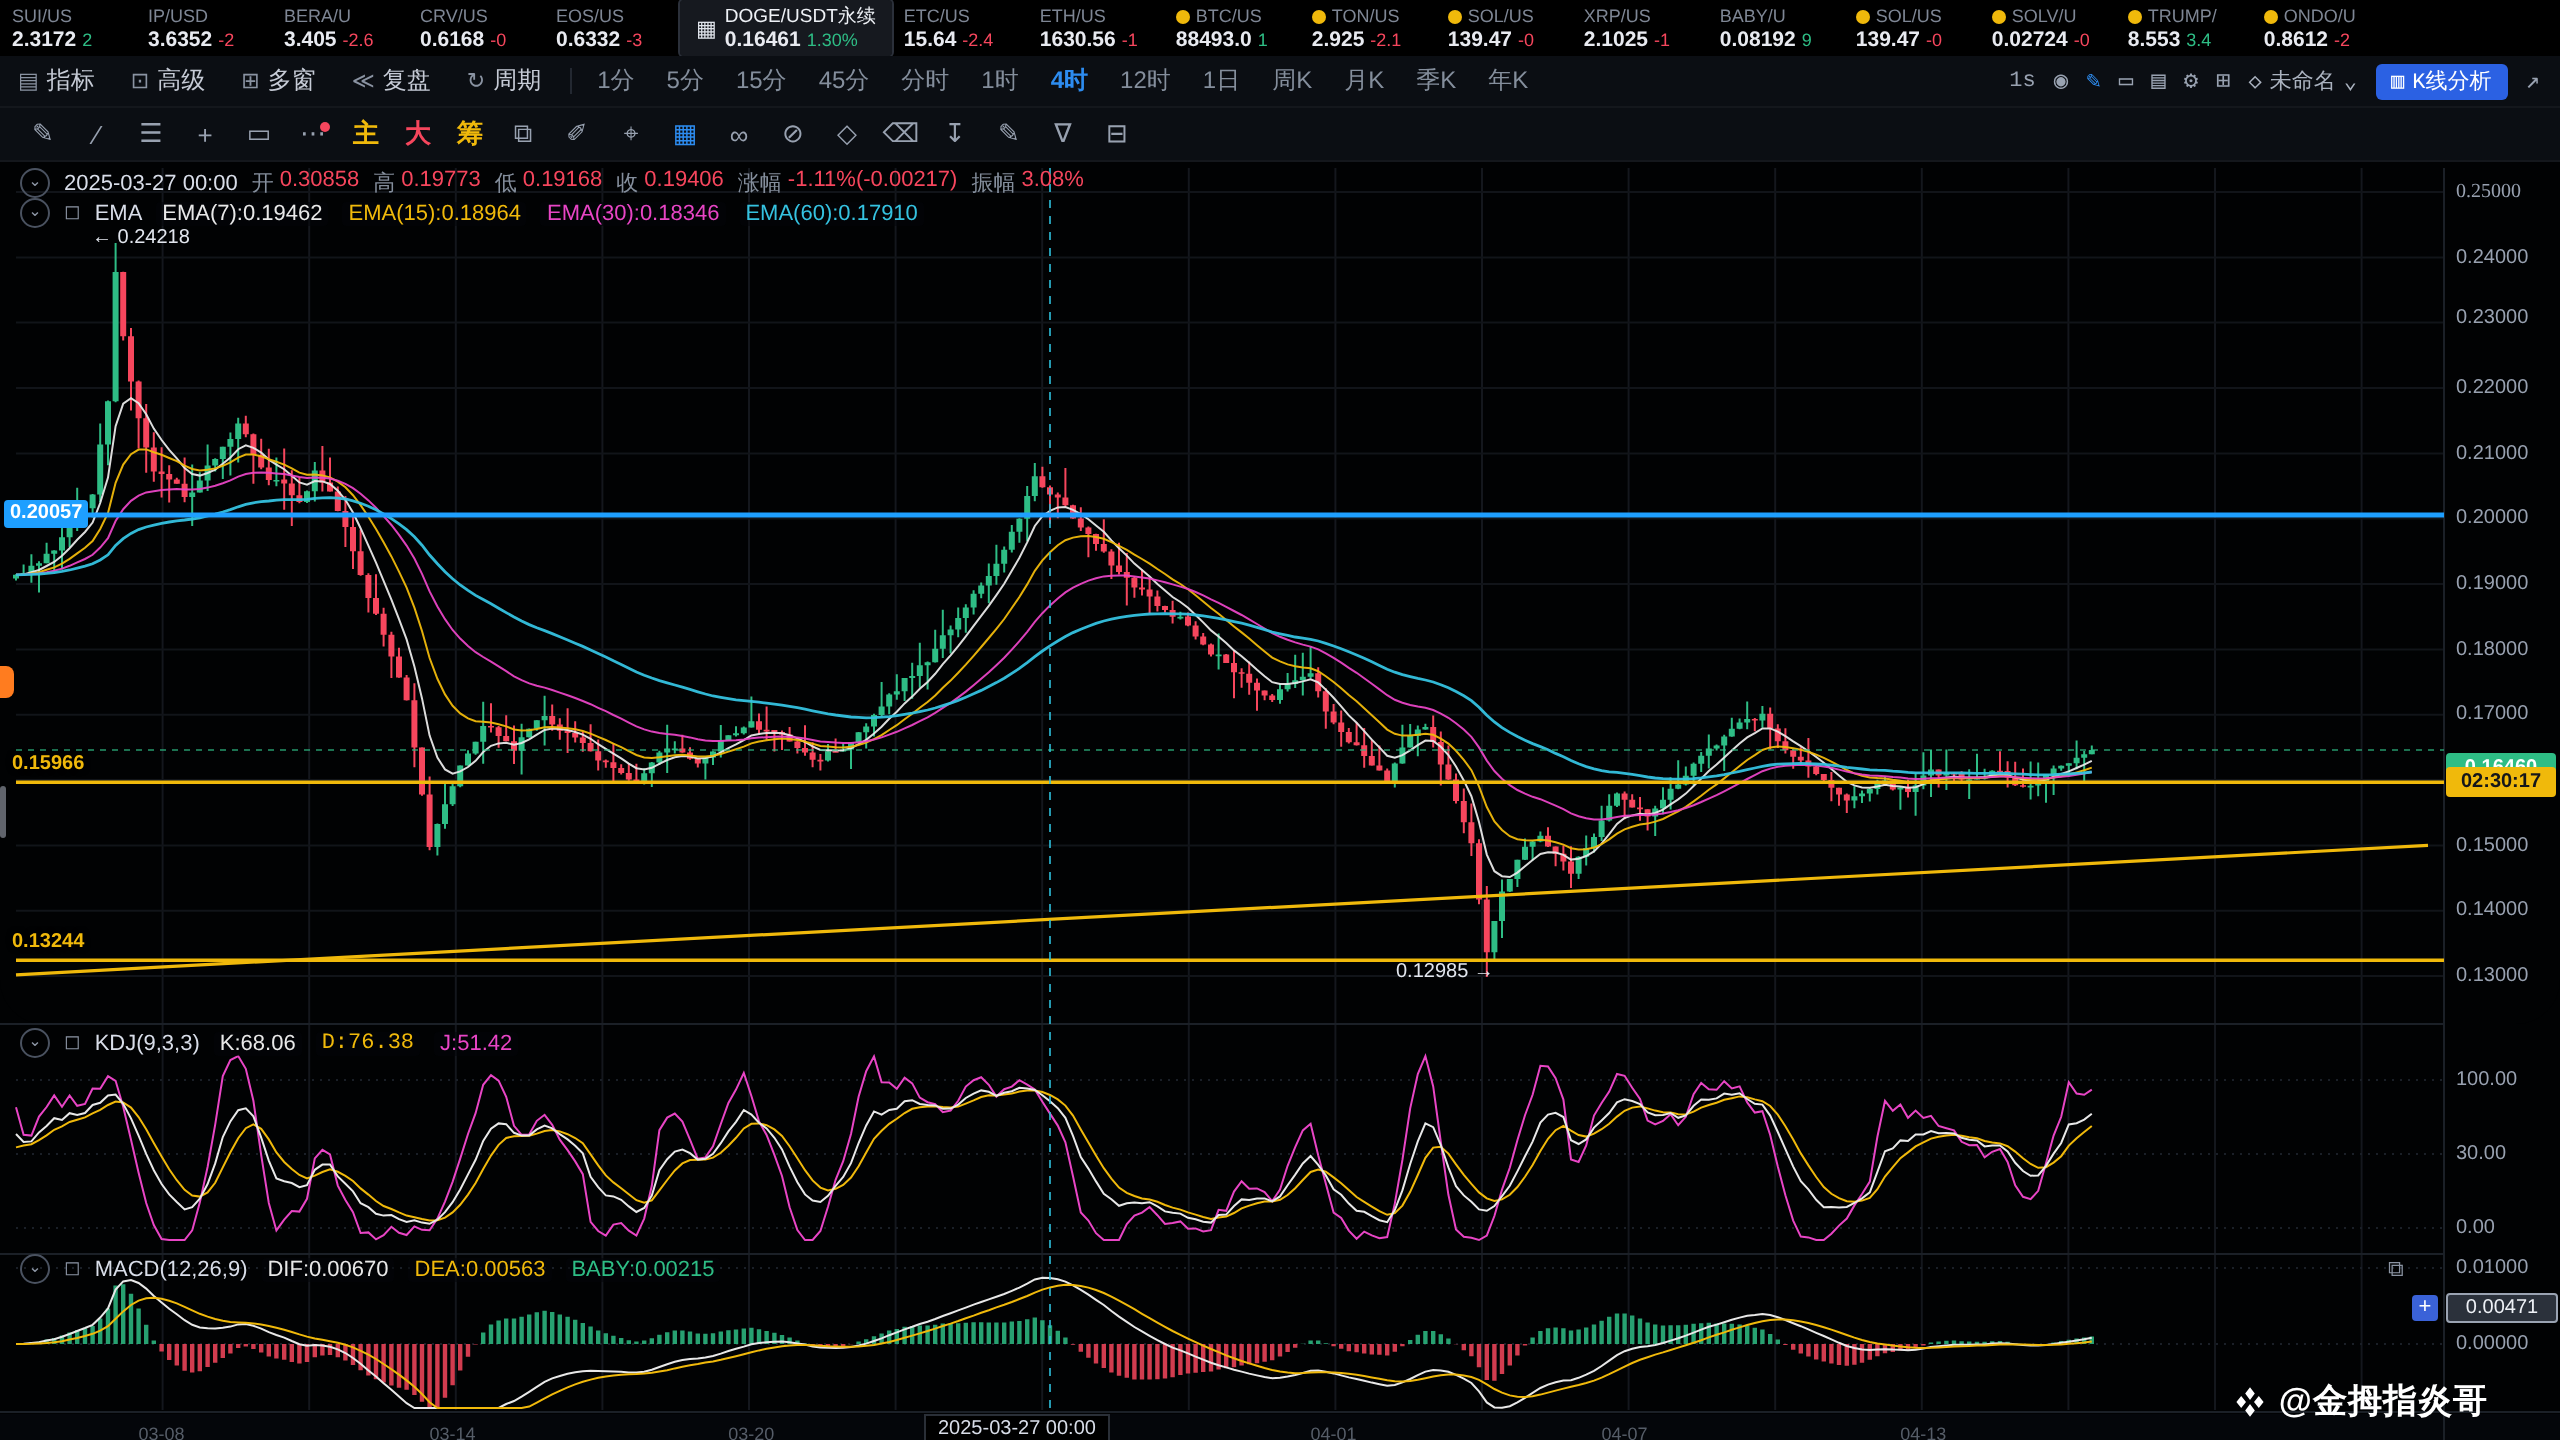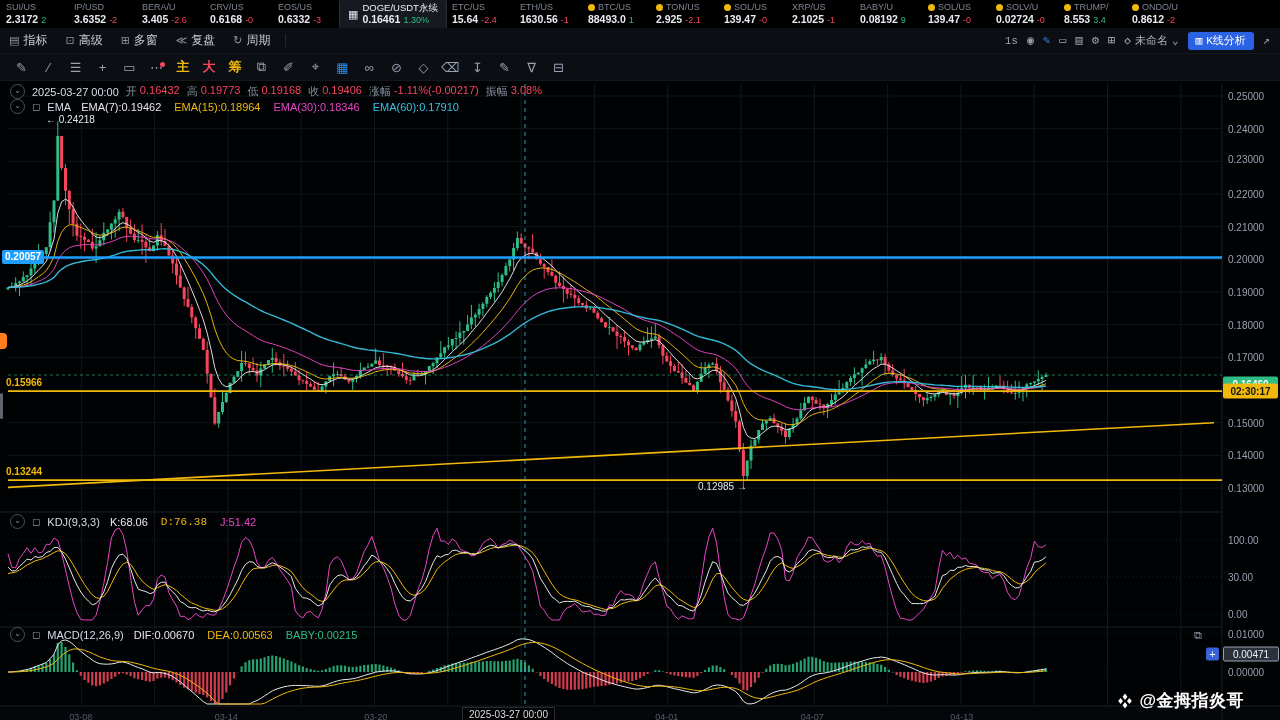--- a/index.html
+++ b/index.html
@@ -209,20 +209,35 @@
         <div class="menu-item">
           <span class="mi">≪</span>
           <span>复盘</span>
         </div>
         <div class="menu-item">
           <span class="mi">↻</span>
           <span>周期</span>
         </div>
       </div>
     <div class="sep"></div>
+    <div id="tb-timeframes">
+        <span class="tf">1分</span>
+        <span class="tf">5分</span>
+        <span class="tf">15分</span>
+        <span class="tf">45分</span>
+        <span class="tf">分时</span>
+        <span class="tf">1时</span>
+        <span class="tf active">4时</span>
+        <span class="tf">12时</span>
+        <span class="tf">1日</span>
+        <span class="tf">周K</span>
+        <span class="tf">月K</span>
+        <span class="tf">季K</span>
+        <span class="tf">年K</span>
+      </div>
     <div class="tb-right">
       <span class="tb-res">1s</span>
       <span id="tb-right-icons">
           <span class="tb-ic2">◉</span>
           <span class="tb-ic2" style="color: rgb(45, 140, 240);">✎</span>
           <span class="tb-ic2">▭</span>
           <span class="tb-ic2">▤</span>
           <span class="tb-ic2">⚙</span>
           <span class="tb-ic2">⊞</span>
         </span>
@@ -330,21 +345,21 @@
     <span class="panel-max">⧉</span>
     <div class="edge-tab"></div>
     <div class="edge-scroll"></div>
     <div class="x-tip">2025-03-27 00:00</div>
     <div class="wm">
       <svg width="16" height="16" viewBox="0 0 16 16">
           <path d="M8 0.6 L10.4 3.8 8 7 5.6 3.8Z M12.4 5 L14.8 8 12.4 11 10 8Z M3.6 5 L6 8 3.6 11 1.2 8Z M8 9 L10.4 12.2 8 15.4 5.6 12.2Z" fill="#ffffff"></path>
         </svg>
       <span>@金拇指炎哥</span>
     </div>
-  <span class="ax-lab" style="top: 96px;">0.25000</span>
+  <span class="ax-lab" style="top: 96px; font-family: Liberation Serif, serif;">0.25000</span>
       <span class="ax-lab" style="top: 128.67px;">0.24000</span>
       <span class="ax-lab" style="top: 159px;">0.23000</span>
       <span class="ax-lab" style="top: 194.01px;">0.22000</span>
       <span class="ax-lab" style="top: 226.68px;">0.21000</span>
       <span class="ax-lab" style="top: 259.35px;">0.20000</span>
       <span class="ax-lab" style="top: 292.02px;">0.19000</span>
       <span class="ax-lab" style="top: 324.69px;">0.18000</span>
       <span class="ax-lab" style="top: 357.36px;">0.17000</span>
       <span class="ax-lab" style="top: 390.03px;">0.16000</span>
       <span class="ax-lab" style="top: 422.7px;">0.15000</span>
@@ -369,21 +384,21 @@
       <span class="t-lab" style="left: 375.68px;">03-20</span>
       <span class="t-lab" style="left: 521.22px;">03-26</span>
       <span class="t-lab" style="left: 666.76px;">04-01</span>
       <span class="t-lab" style="left: 812.3px;">04-07</span>
       <span class="t-lab" style="left: 961.67px;">04-13</span>
       <div class="inforow" style="top: 84px;">
         <span class="caret">⌄</span>
         <span class="val">2025-03-27 00:00</span>
         <span class="pair">
           <span class="lab">开</span>
-          <span class="val-red">0.16432</span>
+          <span class="val-red">0.30858</span>
         </span>
         <span class="pair">
           <span class="lab">高</span>
           <span class="val-red">0.19773</span>
         </span>
         <span class="pair">
           <span class="lab">低</span>
           <span class="val-red">0.19168</span>
         </span>
         <span class="pair">

